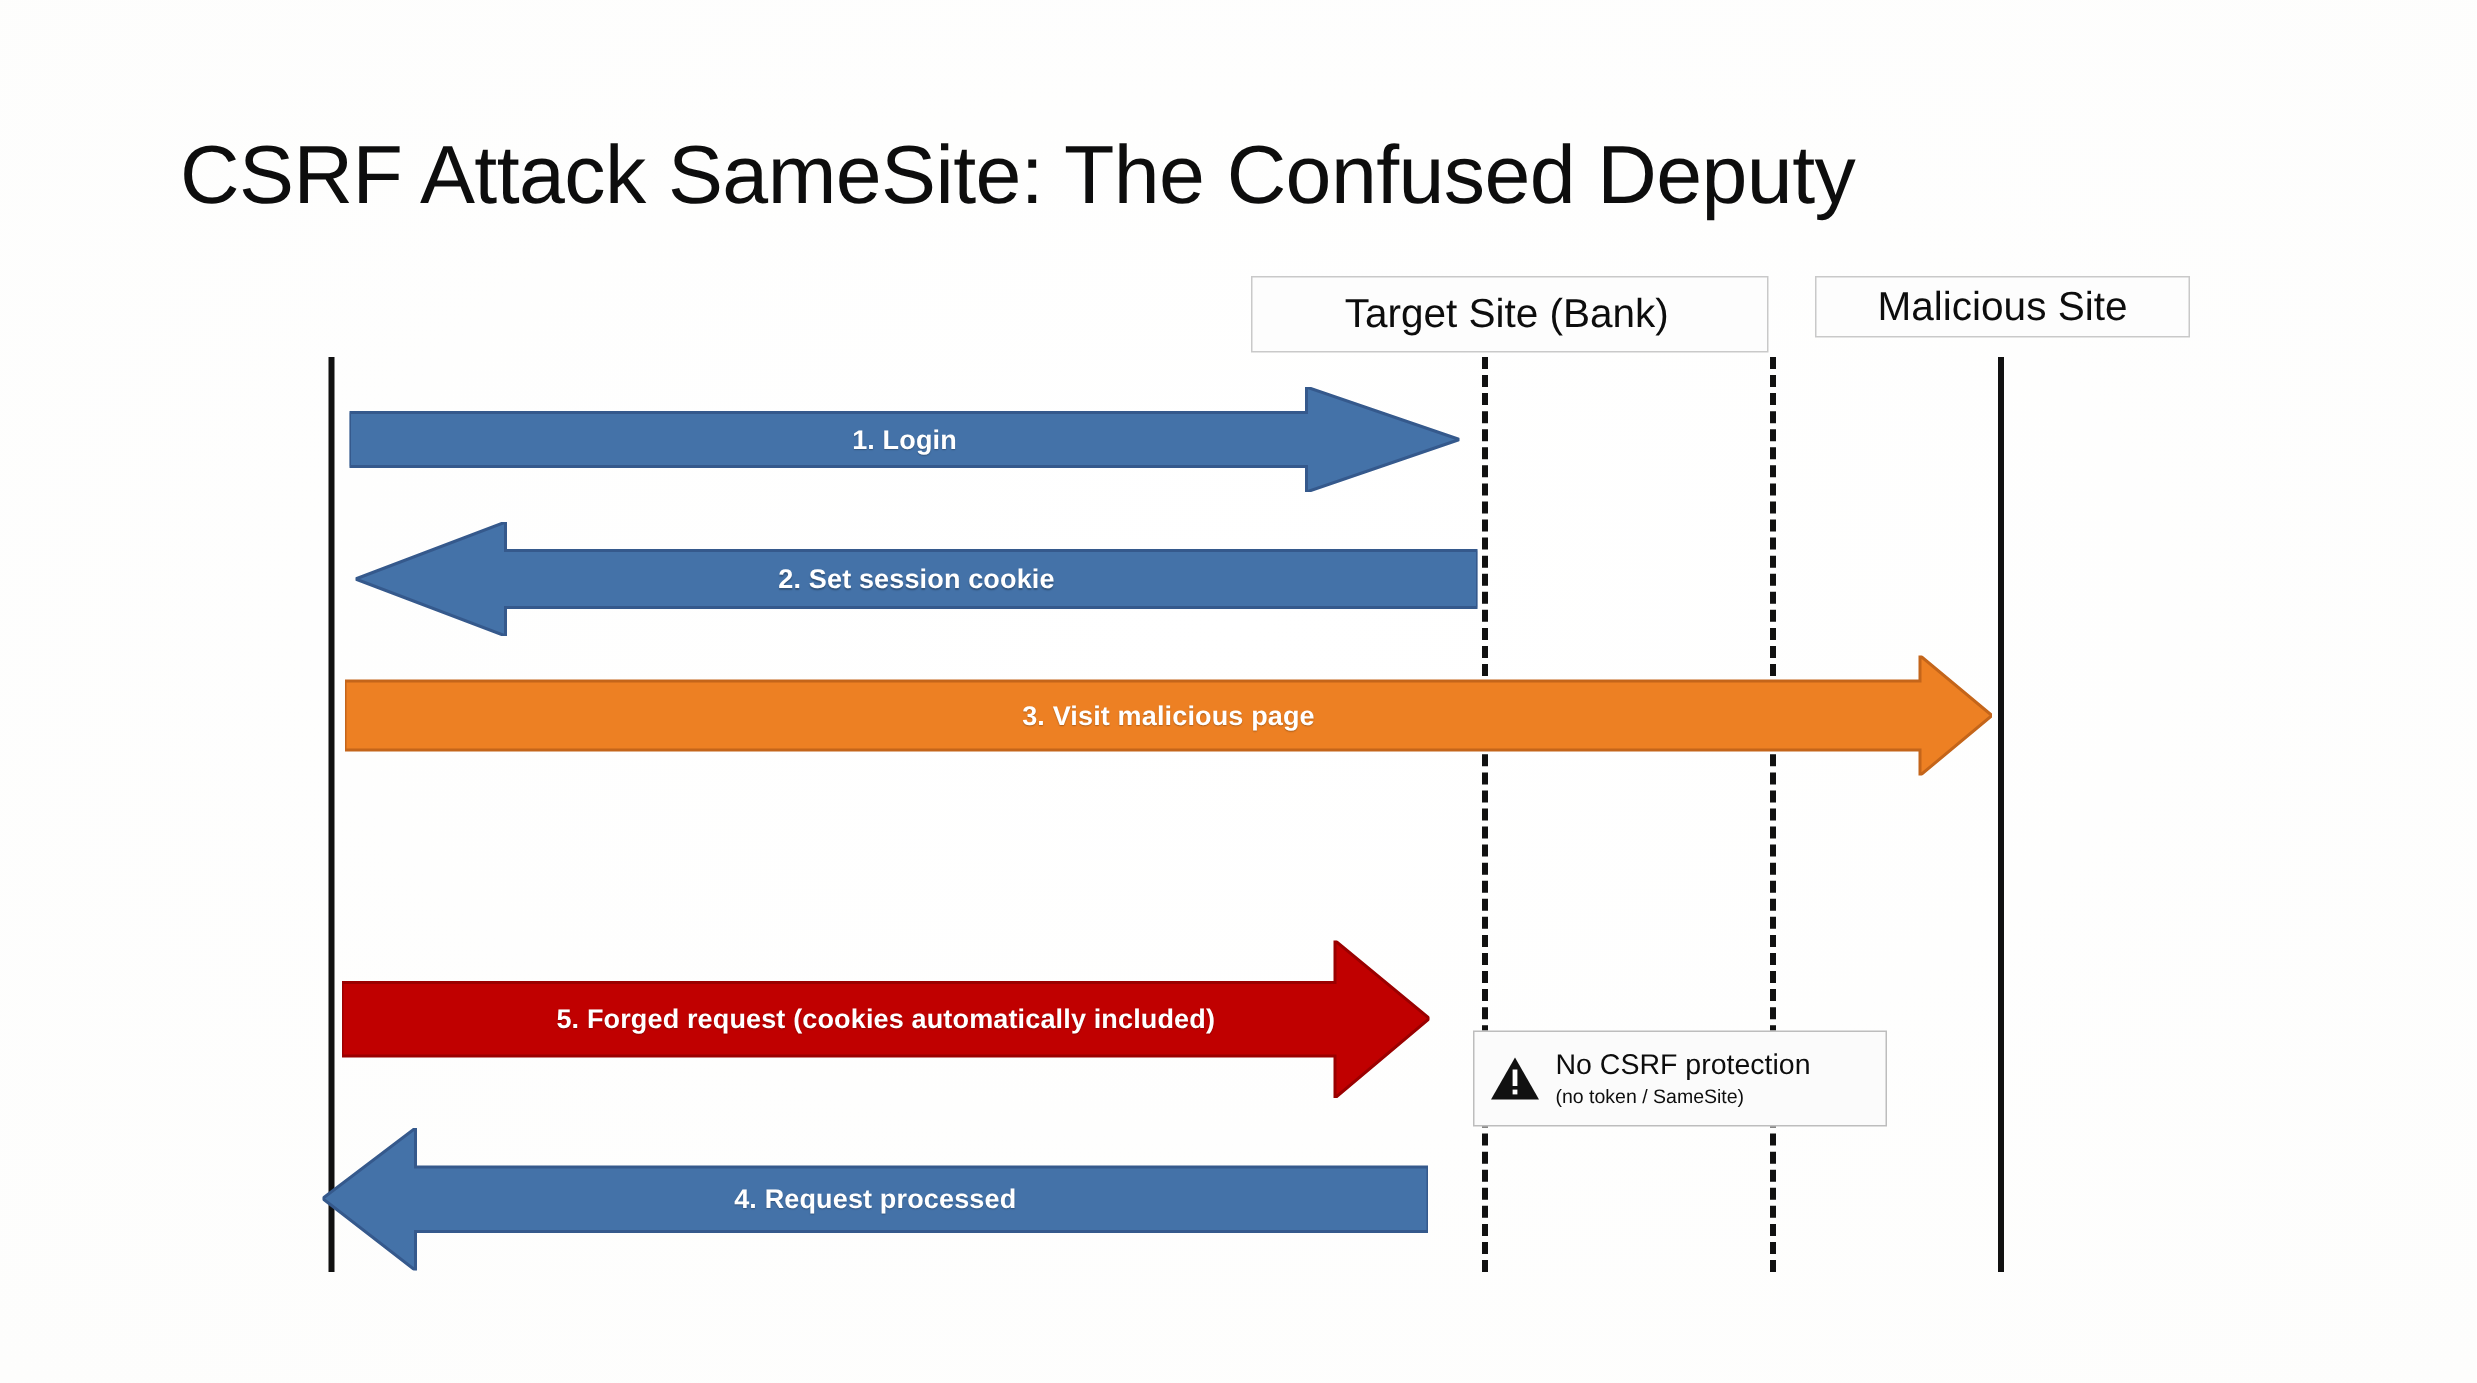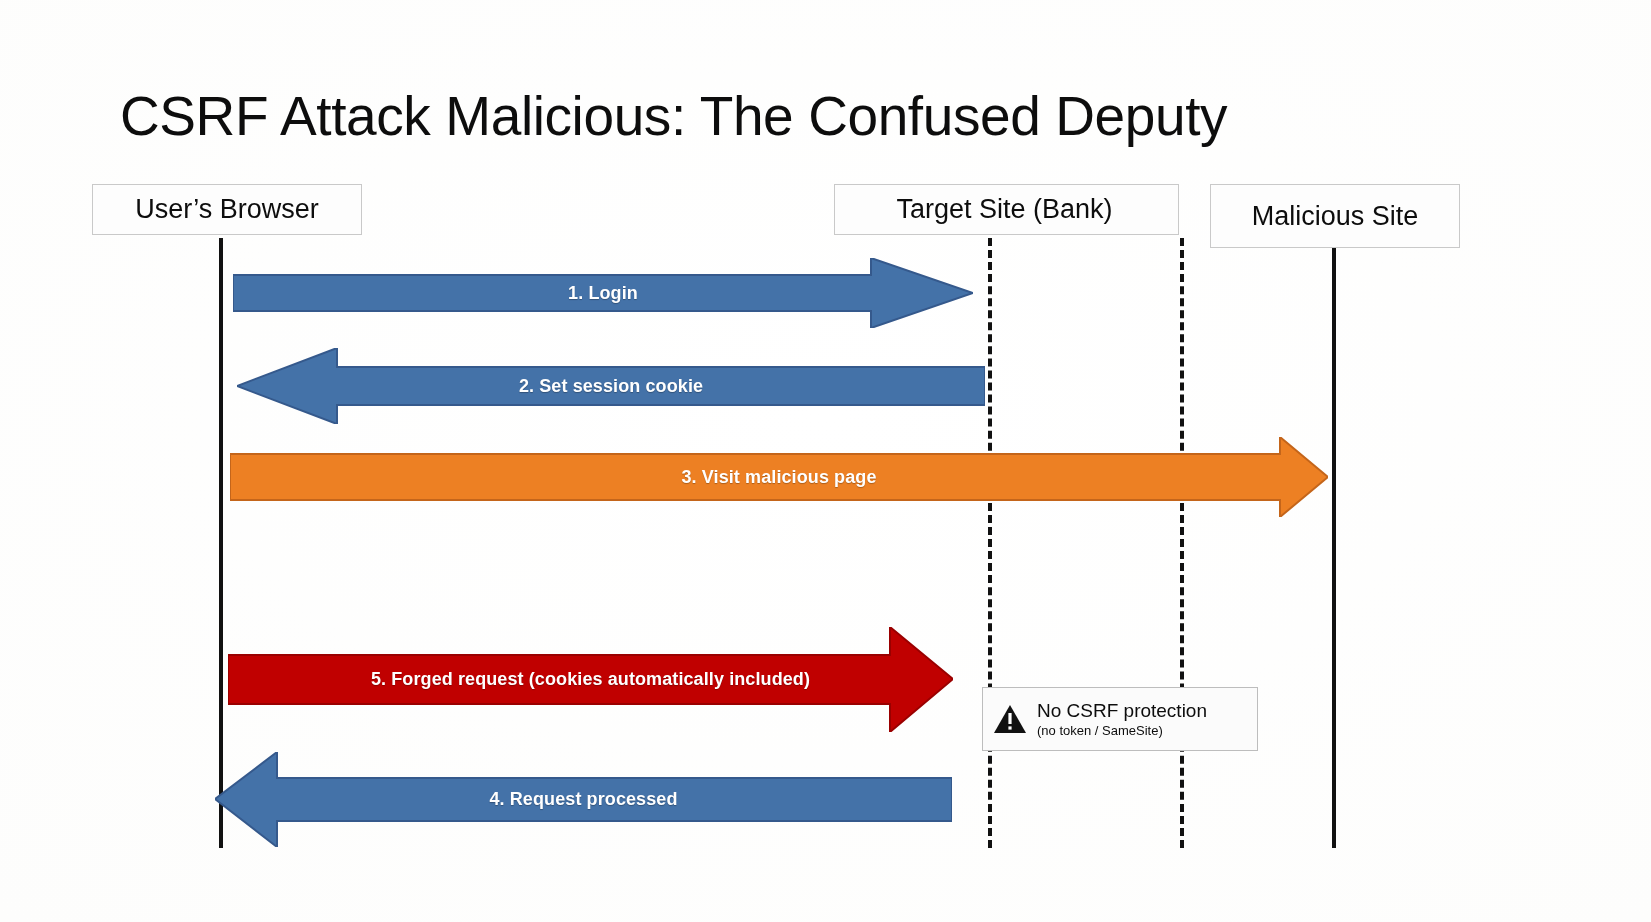--- a/index.html
+++ b/index.html
@@ -80,34 +80,31 @@
   #callout .warn-ico{flex:0 0 auto;display:block;}
   #callout .lines{display:flex;flex-direction:column;line-height:1.22;}
   #callout .l1{font-size:19px;color:#0d0d0d;white-space:nowrap;}
   #callout .l2{font-size:13px;color:#0d0d0d;white-space:nowrap;}
 </style>
 </head>
 <body>
 
 <div id="slide">
 
-  <div id="title">CSRF Attack Malicious: The Confused Deputy</div>
+  <div id="title">CSRF Attack SameSite: The Confused Deputy</div>
 
   <div class="lifeline solid" style="left:219px; top:238px; height:610px;"></div>
   <div class="lifeline dashed" style="left:988px; top:238px; height:610px;"></div>
   <div class="lifeline dashed" style="left:1180px;top:238px; height:610px;"></div>
   <div class="lifeline solid" style="left:1332px;top:238px; height:610px;"></div>
 
-  <div class="actor-box" style="left:92px; top:184px; width:270px; height:51px;">
-    <span>User’s Browser</span>
-  </div>
   <div class="actor-box" style="left:834px; top:184px; width:345px; height:51px;padding-left:12px;">
     <span>Target Site (Bank)</span>
   </div>
-  <div class="actor-box" style="left:1210px; top:184px; width:250px; height:64px;text-align:center;">
+  <div class="actor-box" style="left:1210px; top:184px; width:250px; height:41px;text-align:center;">
     <span>Malicious Site</span>
   </div>
 
   <div class="arrow" style="left:233px; top:258px; width:740px; height:70px;">
     <svg class="shape" viewBox="0 0 740 70" preserveAspectRatio="none">
       <polygon points="0,17 638,17 638,0 740,35 638,70 638,53 0,53" fill="#4472A8" stroke="#35598C" stroke-width="2"></polygon>
     </svg>
     <span class="label">1. Login</span>
   </div>
 

